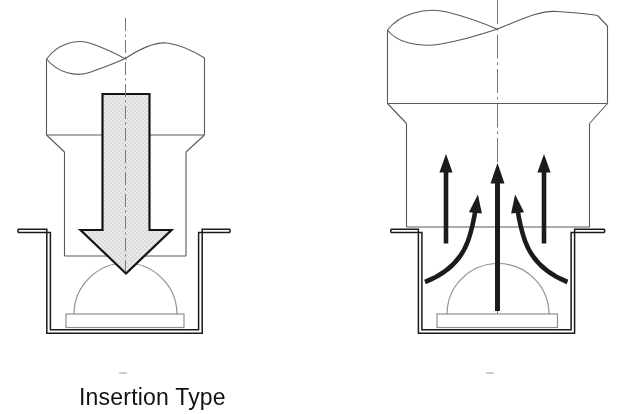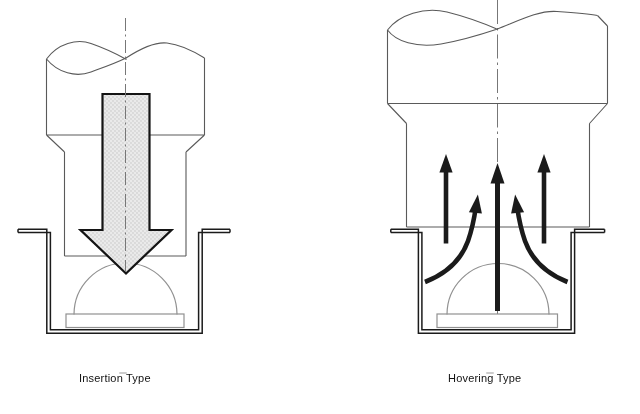--- a/index.html
+++ b/index.html
@@ -11,22 +11,22 @@
     overflow: hidden;
     font-family: "Liberation Sans", sans-serif;
   }
   .diagram-svg {
     position: absolute;
     left: 0; top: 0;
     width: 640px; height: 414px;
   }
   .fig-label {
     position: absolute;
-    top: 368px;
-    font-size: 11px;
+    top: 387px;
+    font-size: 23px;
     line-height: 20px;
     color: #111111;
     letter-spacing: 0.2px;
     white-space: nowrap;
   }
   .fig-label.insertion { left: 79px; }
   .fig-label.hovering  { left: 448px; }
   .faint-dash {
     position: absolute;
     width: 8px; height: 2px;
@@ -129,14 +129,13 @@
           <polygon points="515.1,194.5 511.1,213.6 524.1,212.2" stroke="none"></polygon>
         </g>
       </g>
     </g>
   </svg>
 
   <div class="faint-dash left"></div>
   <div class="faint-dash right"></div>
 
   <div class="fig-label insertion">Insertion Type</div>
-  <div class="fig-label hovering">Hovering Type</div>
 </div>
 
 </body></html>

